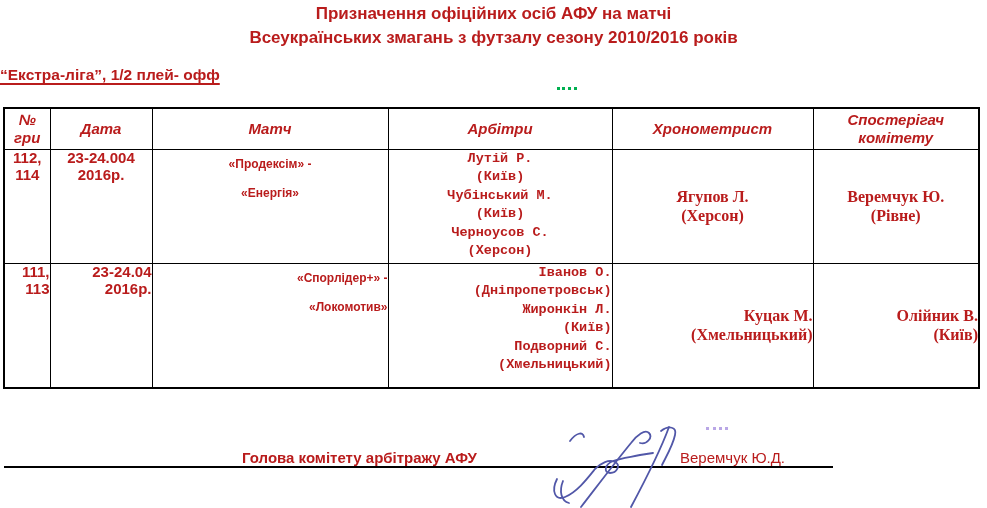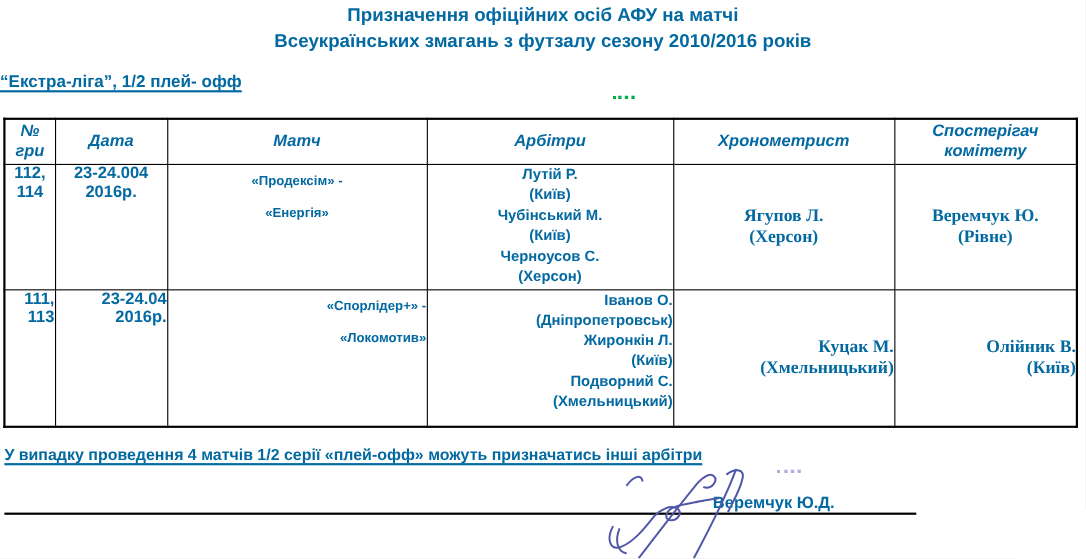--- a/index.html
+++ b/index.html
@@ -1,17 +1,17 @@
 <!DOCTYPE html>
 <html><head>
 <meta charset="utf-8">
 <style>
   html,body{margin:0;padding:0;background:#e8e8e8;}
   .page{
-    position:relative;width:987px;height:508px;background:#fff;color:#0369a1;
+    position:relative;width:987px;height:508px;background:#fff;color:#b91c1c;
     font-family:"Liberation Sans",sans-serif;overflow:hidden;margin:0 auto;
   }
   .title{position:absolute;top:2px;left:0;width:100%;text-align:center;
     font-weight:bold;font-size:17px;line-height:24px;}
   .subtitle-wrap{position:absolute;top:66px;left:0;width:100%;text-align:left;}
   .subtitle{font-weight:bold;font-size:15.5px;text-decoration:underline;
     text-decoration-thickness:2px;text-underline-offset:3px;}
   .squiggle{position:absolute;height:0;border-bottom:3px dotted #00b050;}
   .squiggle.lav{border-bottom-color:#b9a7e6;}
 
@@ -20,34 +20,34 @@
   table.officials th,table.officials td{
     border:1.7px solid #000;padding:0;white-space:pre-line;text-align:center;
     overflow:hidden;}
   table.officials{border:2px solid #000;}
   th.hdr{font-weight:bold;font-style:italic;font-size:15px;line-height:18px;
     height:40px;vertical-align:middle;}
   td.c-num,td.c-date{font-weight:bold;font-size:15px;line-height:16.5px;
     vertical-align:top;padding-top:14px;}
   td.c-match{font-weight:bold;font-size:12px;line-height:29px;
     vertical-align:top;padding-top:15px;}
-  td.c-ref{font-family:Liberation Sans, sans-serif;font-weight:bold;font-size:13.5px;
+  td.c-ref{font-family:Liberation Mono, monospace;font-weight:bold;font-size:13.5px;
     line-height:18.4px;vertical-align:top;padding-top:2px;}
   td.c-time,td.c-obs{font-family:"Liberation Serif",serif;font-weight:bold;
     font-size:16px;line-height:18.4px;vertical-align:middle;}
   tr.r1 td{height:113px;}
   tr.r2 td{height:123px;text-align:right;}
 
   .footnote{position:absolute;left:4px;top:406px;font-weight:bold;font-size:14.5px;
     text-decoration:underline;text-decoration-thickness:2px;text-underline-offset:3px;}
 
   .sig-line{position:absolute;left:4px;top:449px;width:829px;height:17px;
     border-bottom:2.5px solid #000;}
   .sig-role{position:absolute;left:238px;top:0;font-weight:bold;font-size:15px;}
-  .sig-name{position:absolute;left:644px;top:0;font-weight:bold;font-size:15px;}
+  .sig-name{position:absolute;left:676px;top:0;font-weight:normal;font-size:15px;}
   .sig-svg{position:absolute;left:543px;top:421px;}
 </style>
 </head>
 <body>
 
 <div class="page">
 
   <div class="title">
     <div>Призначення офіційних осіб АФУ на матчі</div>
     <div>Всеукраїнських змагань з футзалу сезону 2010/2016 років</div>
@@ -110,24 +110,24 @@
 Подворний С.
 (Хмельницький)</td>
       <td class="c-time">Куцак М.
 (Хмельницький)</td>
       <td class="c-obs">Олійник В.
 (Київ)</td>
     </tr>
   </tbody>
     </table>
 
-  <div class="footnote">У випадку проведення 4 матчів 1/2 серії «плей-офф» можуть призначатись інші арбітри</div>
   <div class="squiggle lav" style="left:706px;top:427px;width:22px;"></div>
 
   <div class="sig-line">
+    <span class="sig-role">Голова комітету арбітражу АФУ</span>
     <span class="sig-name">Веремчук Ю.Д.</span>
   </div>
 
   <svg class="sig-svg" width="172" height="87" viewBox="0 0 172 87">
     <g fill="none" stroke="#5157a8" stroke-width="1.8" stroke-linecap="round">
       <path d="M27,20 C33,12 40,10 41,16"></path>
       <path d="M14,58 C8,70 12,80 22,76 C34,71 44,58 52,48 C58,42 66,38 72,41 C78,44 74,52 67,52 C60,52 62,43 70,40 C78,37 88,36 97,34 L110,32"></path>
       <path d="M38,86 C52,68 70,44 88,22 C94,14 102,8 106,12 C110,16 104,24 97,22"></path>
       <path d="M126,6 C118,28 104,56 88,86"></path>
       <path d="M118,10 C126,4 134,6 132,14 C130,24 124,34 119,44"></path>

